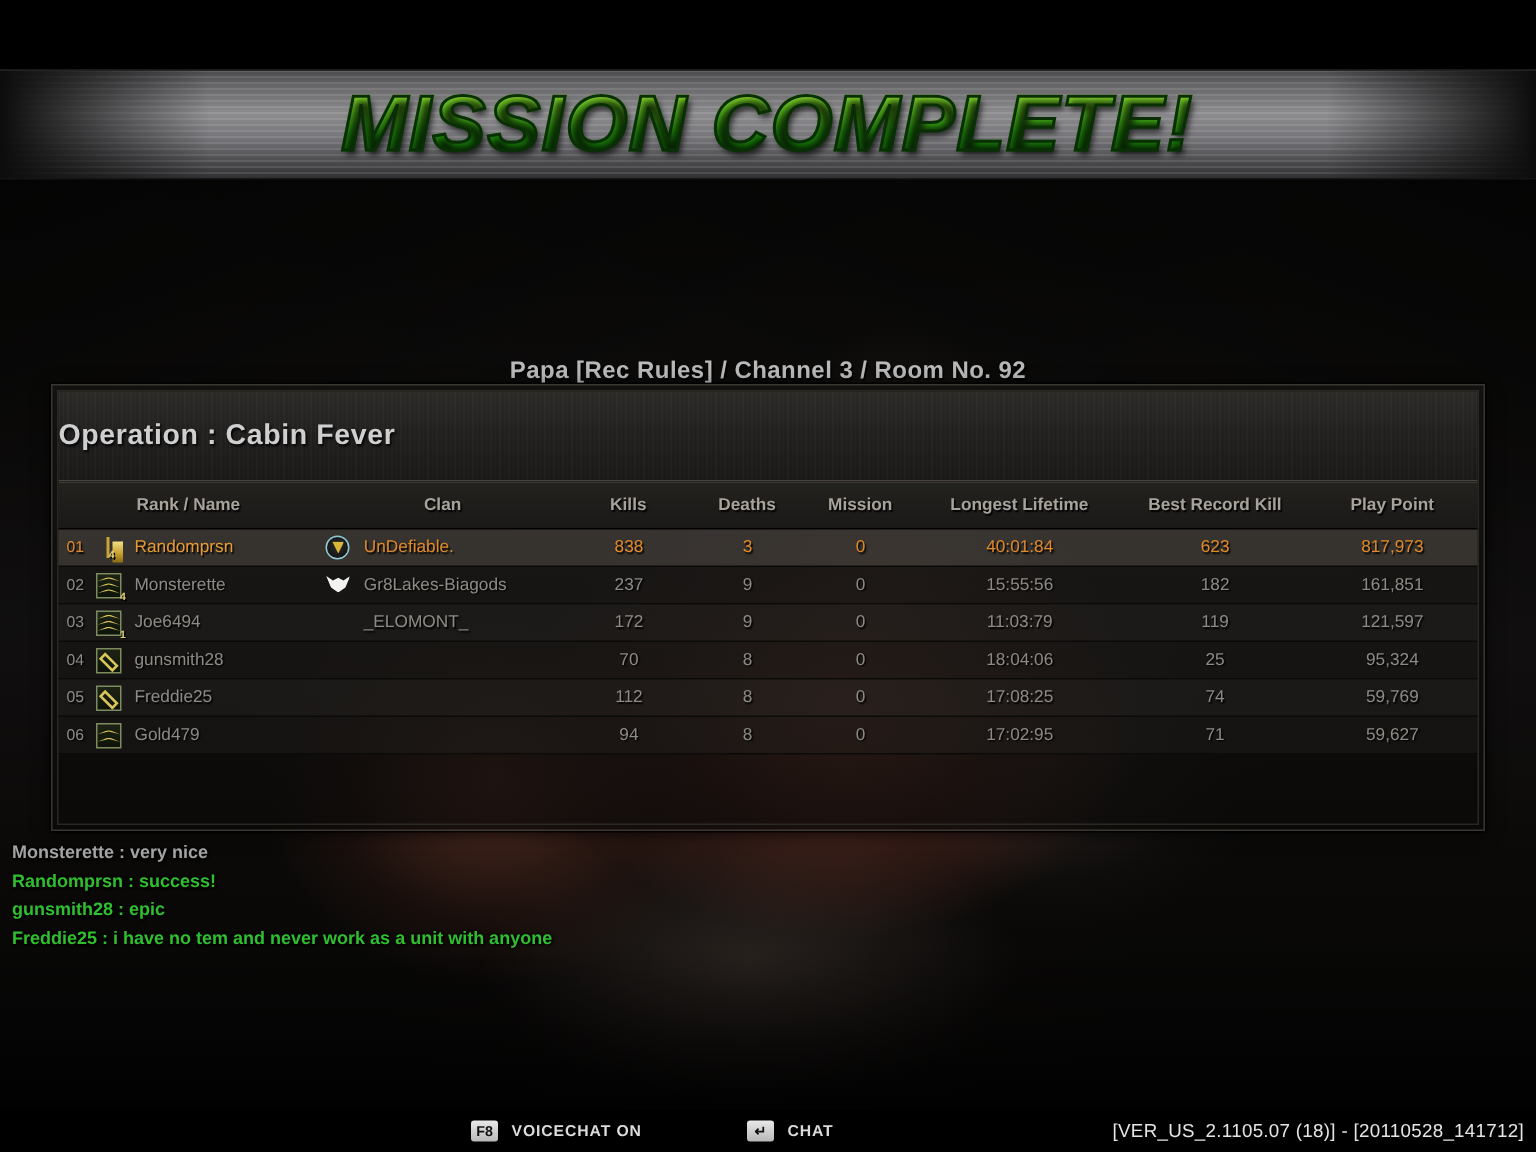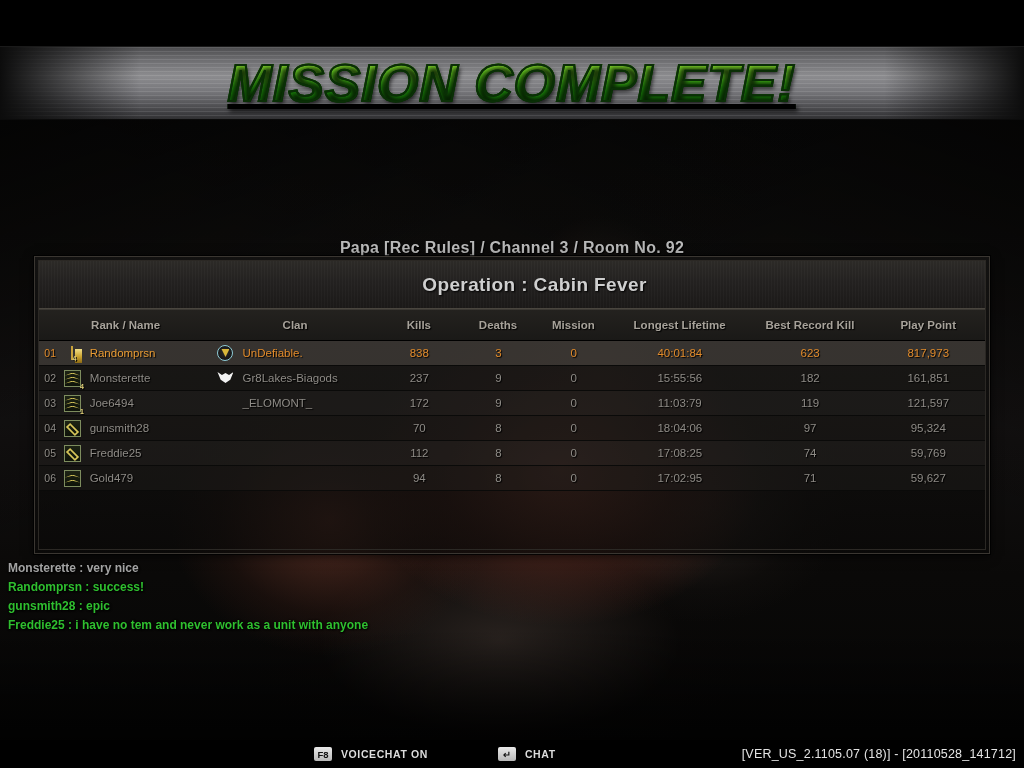--- a/index.html
+++ b/index.html
@@ -36,21 +36,20 @@
 
   
   #banner {
     position:absolute; left:0; top:46px; width:1024px; height:74px; z-index:6;
     background:
       repeating-linear-gradient(180deg, rgba(255,255,255,0.10) 0px, rgba(255,255,255,0.10) 1px, rgba(0,0,0,0.0) 1px, rgba(0,0,0,0.0) 4px),
       linear-gradient(180deg,#4c4c4e 0%, #6d6d70 18%, #8c8c8f 40%, #76767a 62%, #4a4a4d 85%, #303032 100%);
     border-top:1px solid #1a1a1a; border-bottom:1px solid #0b0b0b;
     display:flex; align-items:center; justify-content:center;
     overflow:hidden;
-    text-decoration:underline;
   }
   #banner:before{
     content:""; position:absolute; left:0; top:0; width:140px; height:100%;
     background:linear-gradient(90deg,#0c0c0c 0%, rgba(12,12,12,0) 100%);
   }
   #banner:after{
     content:""; position:absolute; right:0; top:0; width:140px; height:100%;
     background:linear-gradient(270deg,#0c0c0c 0%, rgba(12,12,12,0) 100%);
   }
   #banner-text{
@@ -74,26 +73,26 @@
   #panel{
     position:absolute; left:34px; top:256px; width:956px; height:298px; z-index:7;
     background:linear-gradient(180deg, rgba(20,19,18,0.88) 0%, rgba(14,13,12,0.80) 60%, rgba(10,9,8,0.72) 100%);
     border:1px solid #3a3631;
     box-shadow:0 0 0 1px rgba(0,0,0,0.8), 0 2px 10px rgba(0,0,0,0.7);
     padding:3px;
   }
   #panel-inner{ position:relative; width:100%; height:100%; border:1px solid #2b2824; }
 
   #title-bar{
-    height:48px; margin:0; position:relative;
+    height:60px; margin:0; position:relative;
     background:
       repeating-linear-gradient(90deg, rgba(255,255,255,0.022) 0px, rgba(255,255,255,0.022) 1px, rgba(0,0,0,0) 1px, rgba(0,0,0,0) 3px),
       linear-gradient(180deg,#2c2a27 0%, #232120 45%, #1b1918 100%);
     border-bottom:1px solid #000;
-    display:flex; align-items:center; justify-content:center;padding-left:45px;
+    display:flex; align-items:center; justify-content:flex-start;
   }
   #title-bar:after{
     content:""; position:absolute; left:0; right:0; bottom:-1px; height:1px; background:#4a463f;
   }
   #mission-title{
     color:#cfcfcf; font-size:19px; font-weight:bold; letter-spacing:0.4px;
     text-shadow:1px 1px 2px #000;
   }
 
   
@@ -315,21 +314,21 @@
                 </span>
               </span>
             </div>
             <div class="cell c-name">gunsmith28</div>
             <div class="cell c-clanicon"></div>
             <div class="cell c-clan"></div>
             <div class="cell c-kills">70</div>
             <div class="cell c-deaths">8</div>
             <div class="cell c-mission">0</div>
             <div class="cell c-life">18:04:06</div>
-            <div class="cell c-record">97</div>
+            <div class="cell c-record">25</div>
             <div class="cell c-points">95,324</div>
           </div>
           <div class="row data-row r-even">
             <div class="cell c-rank">05</div>
             <div class="cell c-badge">
               <span class="badge-wrap">
                 <span class="badge">
                   <i class="diamond"></i>
                 </span>
               </span>

